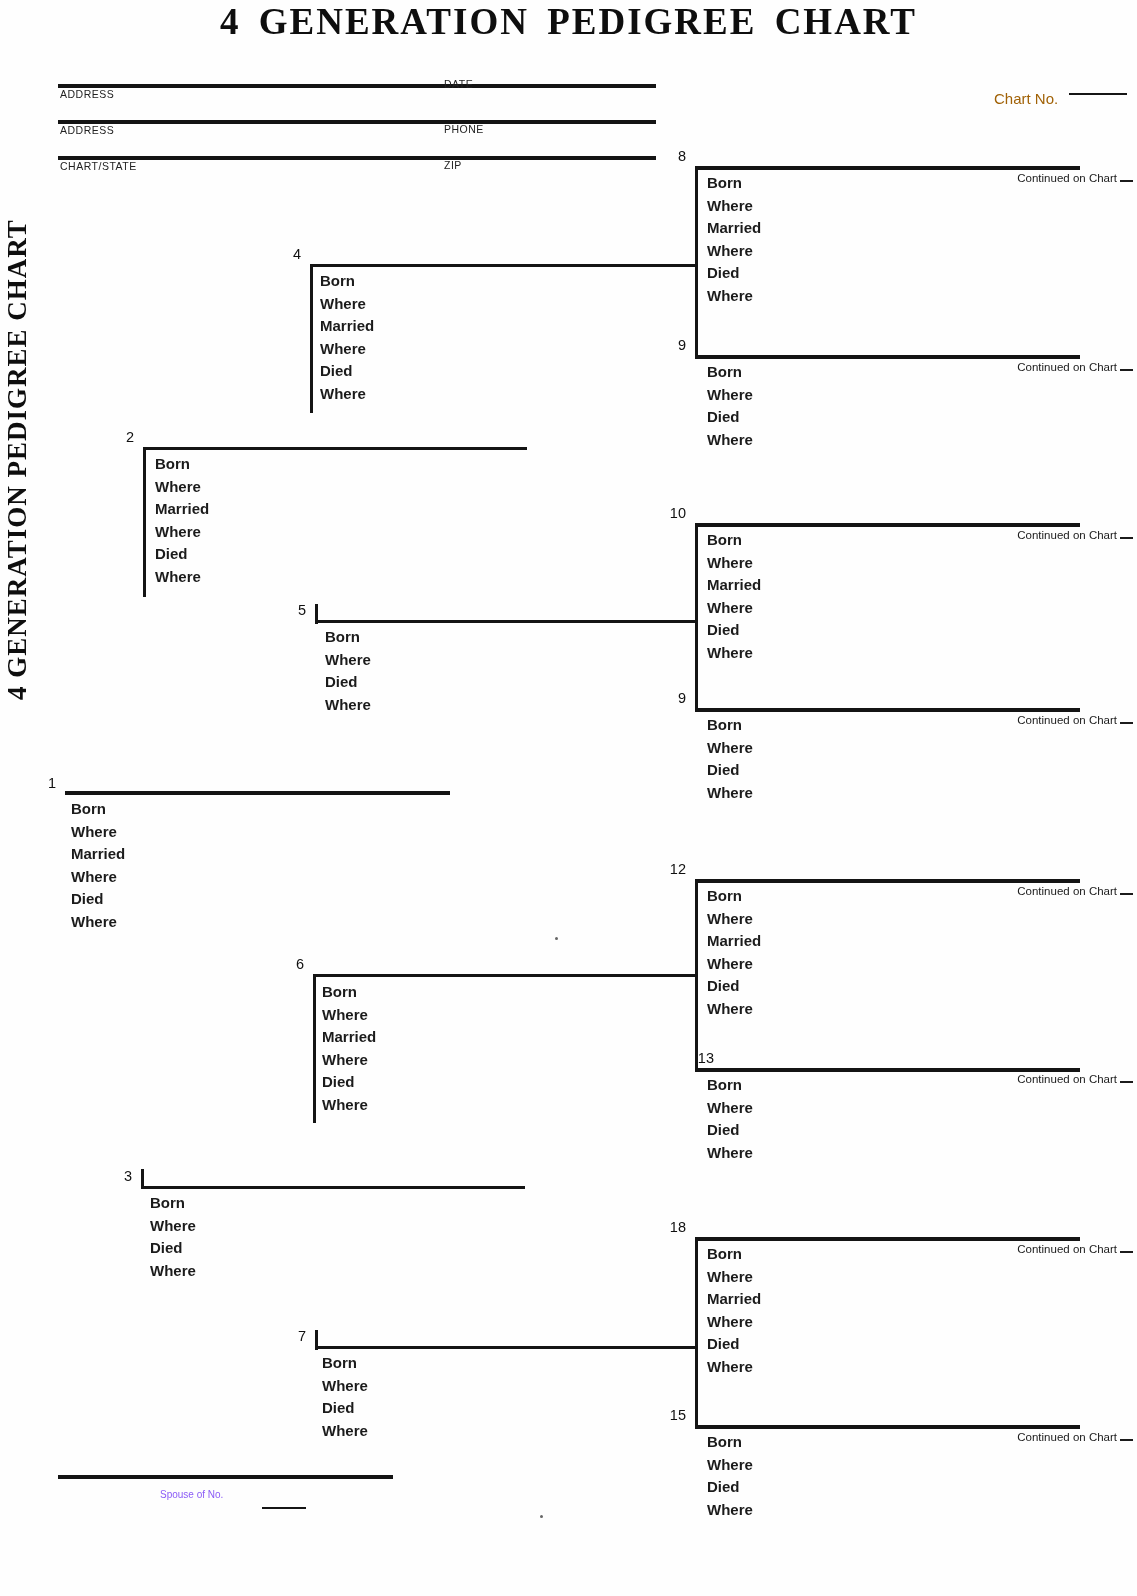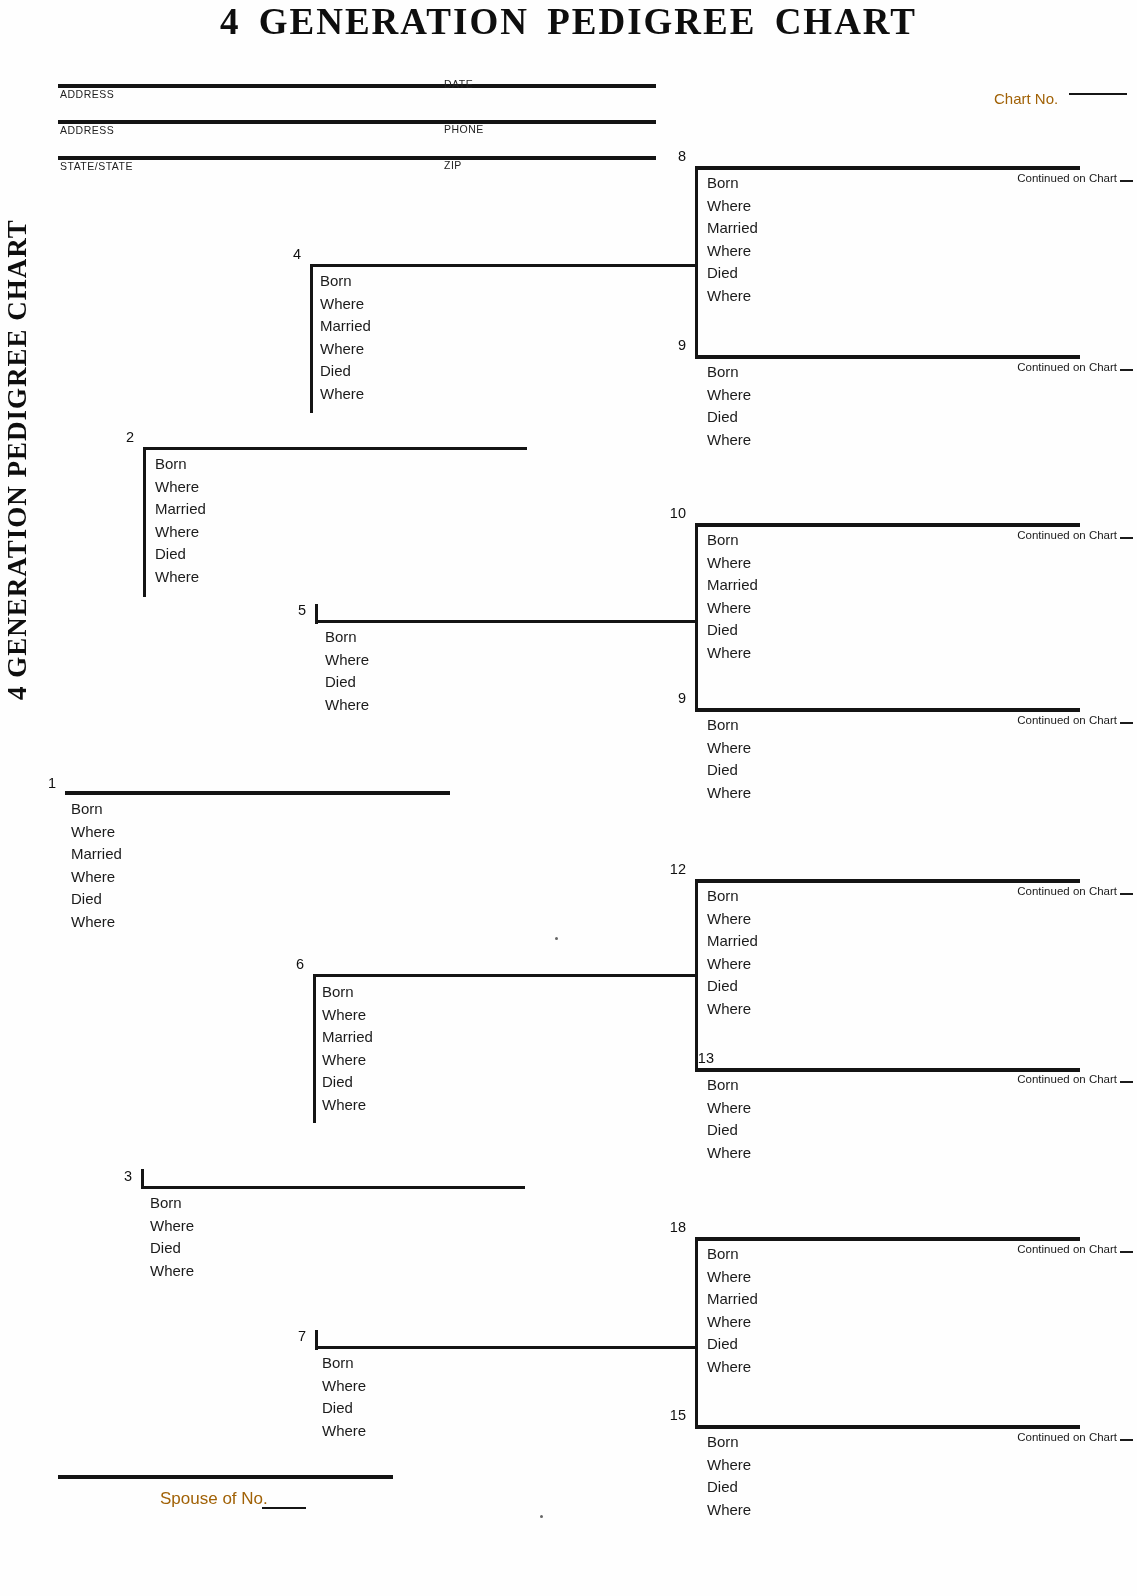--- a/index.html
+++ b/index.html
@@ -8,28 +8,28 @@
   .title{position:absolute;top:0;left:0;width:100%;text-align:center;
          font-family:"Liberation Serif",serif;font-weight:bold;font-size:37px;
          letter-spacing:2px;word-spacing:7px;color:#0e0e0e;white-space:nowrap;}
   .vtitle{position:absolute;left:-213px;top:455px;width:460px;height:30px;line-height:30px;
           text-align:center;transform:rotate(-90deg);font-family:"Liberation Serif",serif;
           font-weight:bold;font-size:27px;letter-spacing:1px;color:#0e0e0e;white-space:nowrap;}
   .hl{position:absolute;background:#141414;height:3px;}
   .hl.t4{height:4px;}
   .vl{position:absolute;background:#141414;width:3px;}
   .num{position:absolute;width:34px;text-align:right;font-size:14.5px;color:#101010;}
-  .lbls{position:absolute;font-size:15px;color:#1b1b1b;}
+  .lbls{position:absolute;font-size:15px;color:#1b1b1b;font-weight:bold;}
   .lbls .fl{height:22.5px;line-height:22.5px;}
   .flabel{position:absolute;font-size:10.5px;letter-spacing:.5px;color:#222;}
   .cont{position:absolute;width:140px;text-align:right;font-size:11.5px;color:#1b1b1b;white-space:nowrap;}
   .cblank{display:inline-block;width:13px;height:9px;border-bottom:2px solid #1b1b1b;margin-left:3px;}
   .chartno{position:absolute;left:994px;top:90px;font-size:15px;color:#a16207;}
   .blank{position:absolute;background:#151515;height:2px;}
-  .txt15{position:absolute;font-size:17px;color:#a16207;}
+  .txt15{position:absolute;font-size:10px;color:#8b5cf6;}
   .speck{position:absolute;width:3px;height:3px;background:#666;border-radius:50%;}
 </style>
 </head>
 <body>
 
 <div class="page">
 
   <div class="title">4 GENERATION PEDIGREE CHART</div>
   <div class="vtitle">4 GENERATION PEDIGREE CHART</div>
 
@@ -39,21 +39,21 @@
   <div>
     <div class="hl t4" style="left:58px;top:84px;width:598px"></div>
     <span class="flabel" style="left:60px;top:88px">ADDRESS</span>
     <span class="flabel" style="left:444px;top:78px">DATE</span>
 
     <div class="hl t4" style="left:58px;top:120px;width:598px"></div>
     <span class="flabel" style="left:60px;top:124px">ADDRESS</span>
     <span class="flabel" style="left:444px;top:123px">PHONE</span>
 
     <div class="hl t4" style="left:58px;top:156px;width:598px"></div>
-    <span class="flabel" style="left:60px;top:160px">STATE/STATE</span>
+    <span class="flabel" style="left:60px;top:160px">CHART/STATE</span>
     <span class="flabel" style="left:444px;top:159px">ZIP</span>
   </div>
 
   <div class="vl" style="left:695px;top:166px;height:192px"></div>
   <div class="vl" style="left:695px;top:523px;height:188px"></div>
   <div class="vl" style="left:695px;top:879px;height:192px"></div>
   <div class="vl" style="left:695px;top:1237px;height:191px"></div>
 
   <div>
     <span class="num" style="left:22px;top:775px">1</span>

